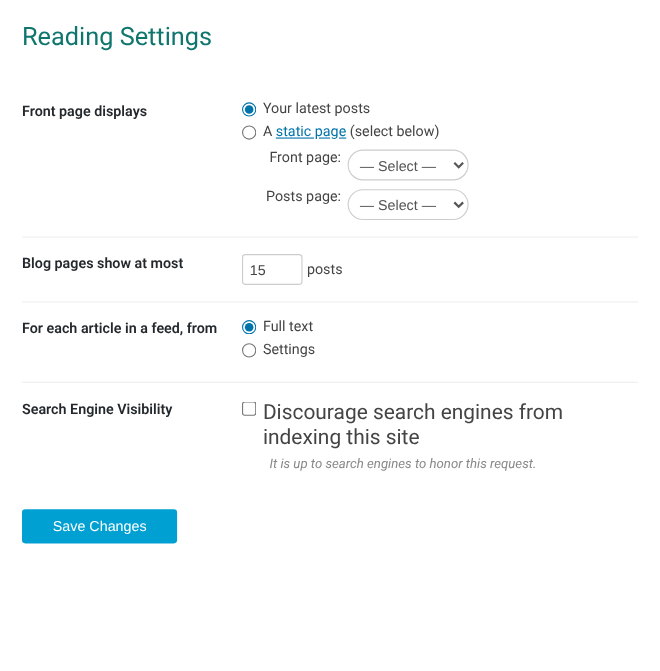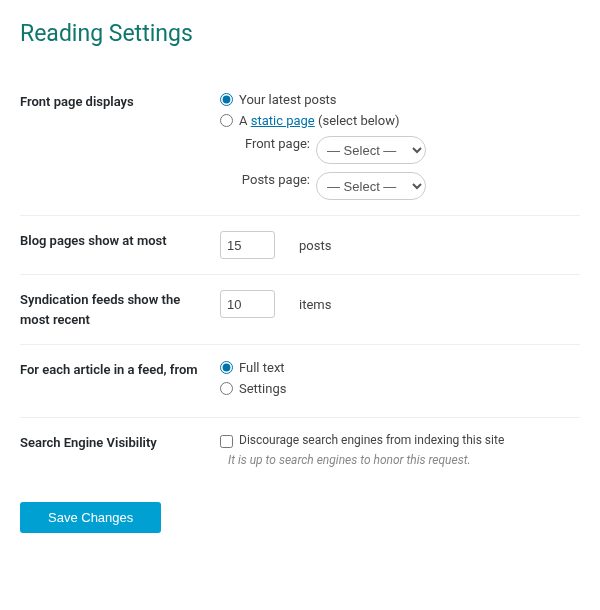--- a/index.html
+++ b/index.html
@@ -83,21 +83,21 @@
       border: 1px solid #ccc;
       border-radius: 14px;
       background: #fff;
       color: #555;
       min-width: 110px;
       height: 28px;
     }
     .inline-input {
       display: flex;
       align-items: center;
-      gap: 24px;
+      gap: 4px;
     }
     .inline-input input[type="text"],
     .inline-input input[type="number"] {
       width: 55px;
       padding: 3px 6px;
       font-size: 13px;
       border: 1px solid #ccc;
       border-radius: 3px;
       color: #444;
       height: 28px;
@@ -109,30 +109,29 @@
     .checkbox-row {
       display: flex;
       align-items: flex-start;
       gap: 6px;
     }
     .checkbox-row input[type="checkbox"] {
       margin-top: 2px;
       accent-color: #0073aa;
     }
     .checkbox-row label {
-      font-size: 12px;
-      color: #444;
-      text-align: right;
+      font-size: 19px;
+      color: #444;
     }
     .hint-text {
       font-size: 12px;
       color: #888;
       font-style: italic;
       margin-top: 5px;
-      margin-left: 8px;
+      margin-left: 25px;
     }
     .save-btn {
       background: #00a0d2;
       color: #fff;
       border: none;
       padding: 8px 28px;
       font-size: 13px;
       border-radius: 3px;
       cursor: pointer;
       margin-top: 20px;
@@ -181,29 +180,20 @@
       <tr>
         <th>Blog pages show at most</th>
         <td>
           <div class="inline-input">
             <input type="number" value="15" style="">
             <span>posts</span>
           </div>
         </td>
       </tr>
 
-      <tr>
-        <th>Syndication feeds show the most recent</th>
-        <td>
-          <div class="inline-input">
-            <input type="number" value="10" style="">
-            <span>items</span>
-          </div>
-        </td>
-      </tr>
 
       <tr>
         <th>For each article in a feed, from</th>
         <td>
           <div class="radio-option">
             <input type="radio" name="feed_type" id="feed_full" value="full" checked="" style="">
             <label for="feed_full">Full text</label>
           </div>
           <div class="radio-option">
             <input type="radio" name="feed_type" id="feed_summary" value="summary" style="">

